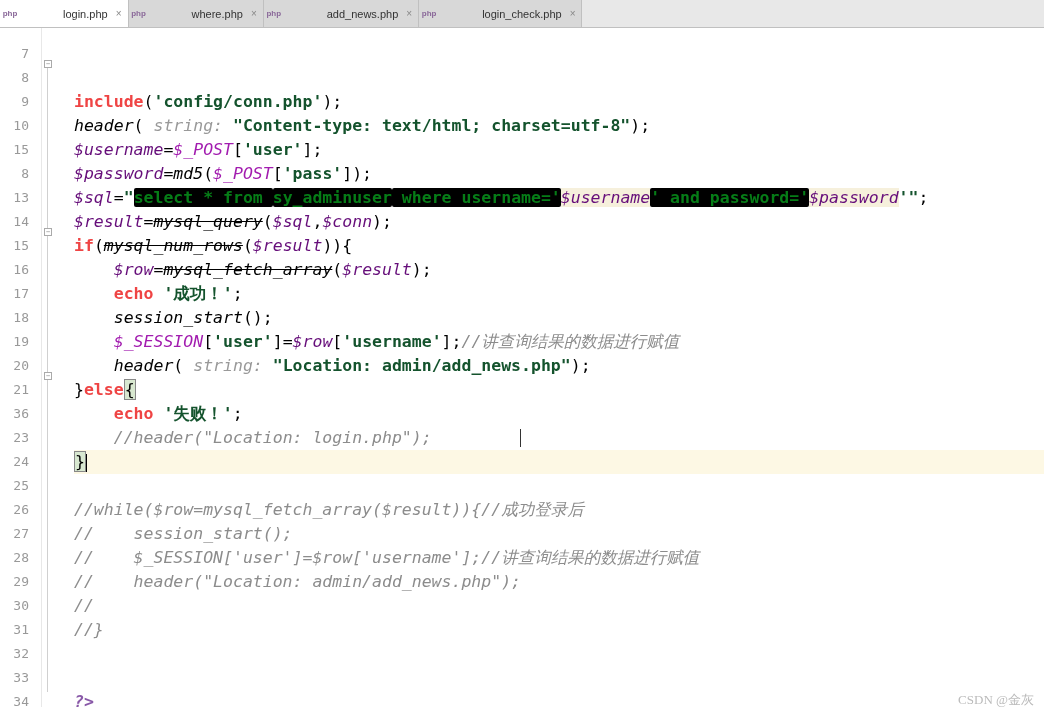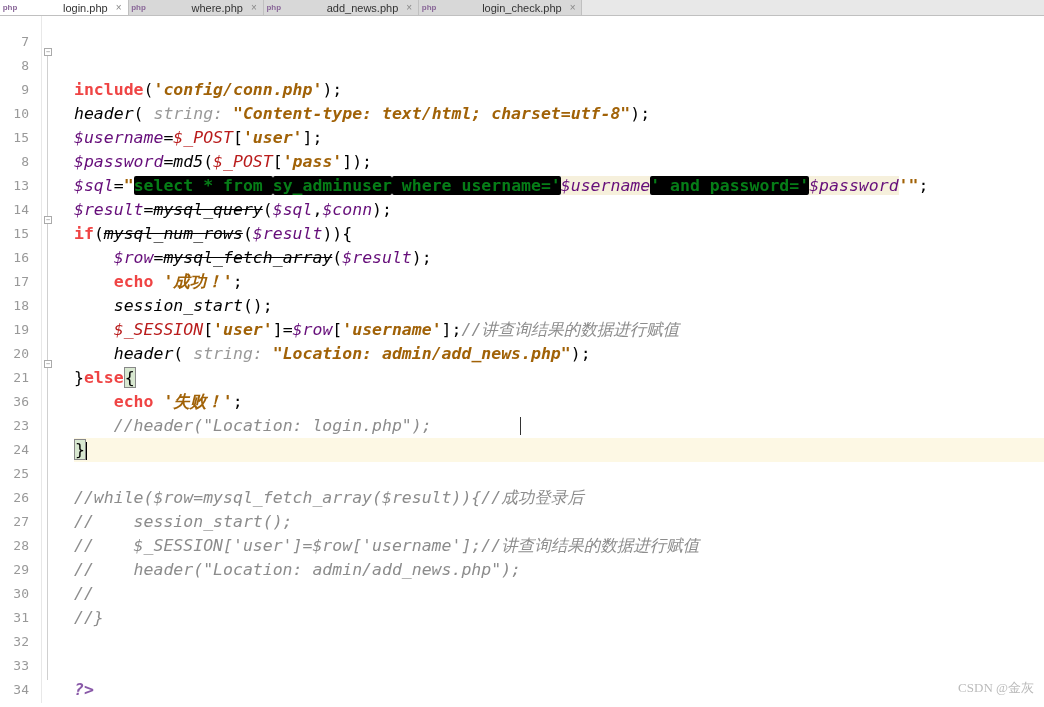--- a/index.html
+++ b/index.html
@@ -6,21 +6,21 @@
     body {
       font-family: "Consolas", "Monaco", monospace;
       font-size: 16px;
       background: #ffffff;
       overflow: hidden;
       width: 1044px;
       height: 707px;
       position: relative;
     }
     .tab-bar {
-      height: 16px;
+      height: 28px;
       background: #e8e8e8;
       border-bottom: 1px solid #c0c0c0;
       display: flex;
       align-items: stretch;
       font-size: 11px;
       font-family: Arial, sans-serif;
     }
     .tab {
       display: flex;
       align-items: center;
@@ -112,24 +112,24 @@
       height: 24px;
       padding-left: 0;
     }
     .hl-current {
       background: #fdf8e4;
     }
     .tok-php { color: #8959a8; font-style: italic; font-weight: bold; }
     .tok-keyword { color: #ef4444; font-weight: bold; }
     .tok-func { font-style: italic; }
     .tok-strike { font-style: italic; text-decoration: line-through; }
-    .tok-string { color: #a16207; font-weight: bold; font-style: italic; }
+    .tok-string { color: #14532d; font-weight: bold; }
     .tok-hint { color: #999999; font-style: italic; }
     .tok-var { color: #660e7a; font-style: italic; }
-    .tok-super { color: #b91c1c; font-style: italic; }
+    .tok-super { color: #a21caf; font-style: italic; }
     .tok-comment { color: #8c8c8c; font-style: italic; }
     .tok-punct { color: #000; }
     .tok-brace-match { background: #d8e8d0; border: 1px solid #888; }
     .hl-select { background: #f2e8c8; }
     .hl-sql { color: #067d17; font-weight: bold; background: #000000; border-radius:2px; }
     .cursor-caret {
       display: inline-block;
       width: 1px;
       height: 18px;
       background: #000;

